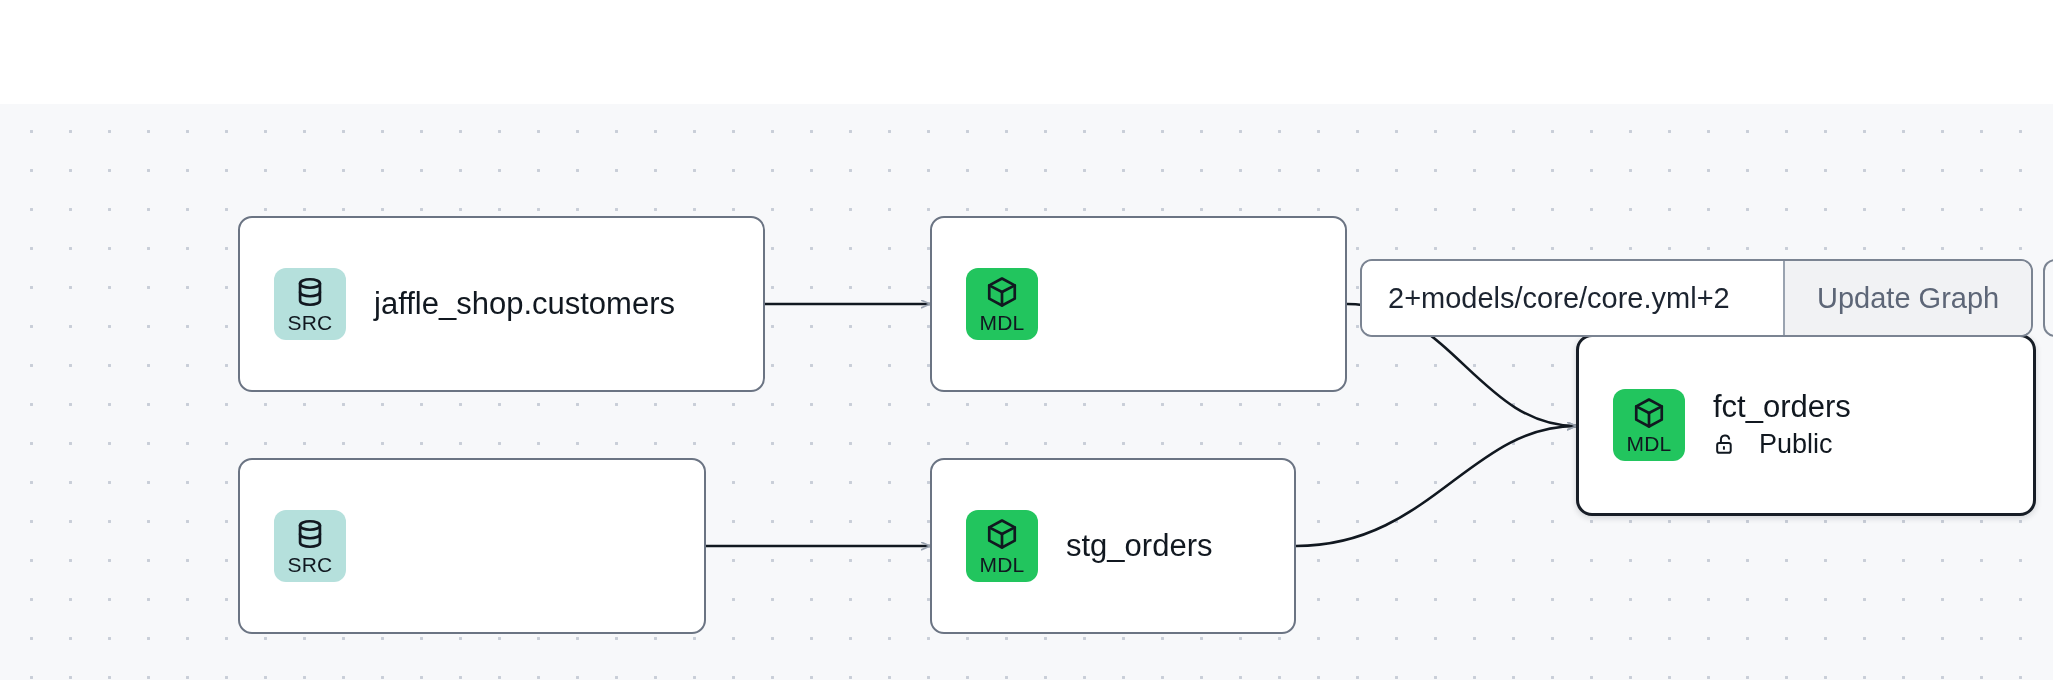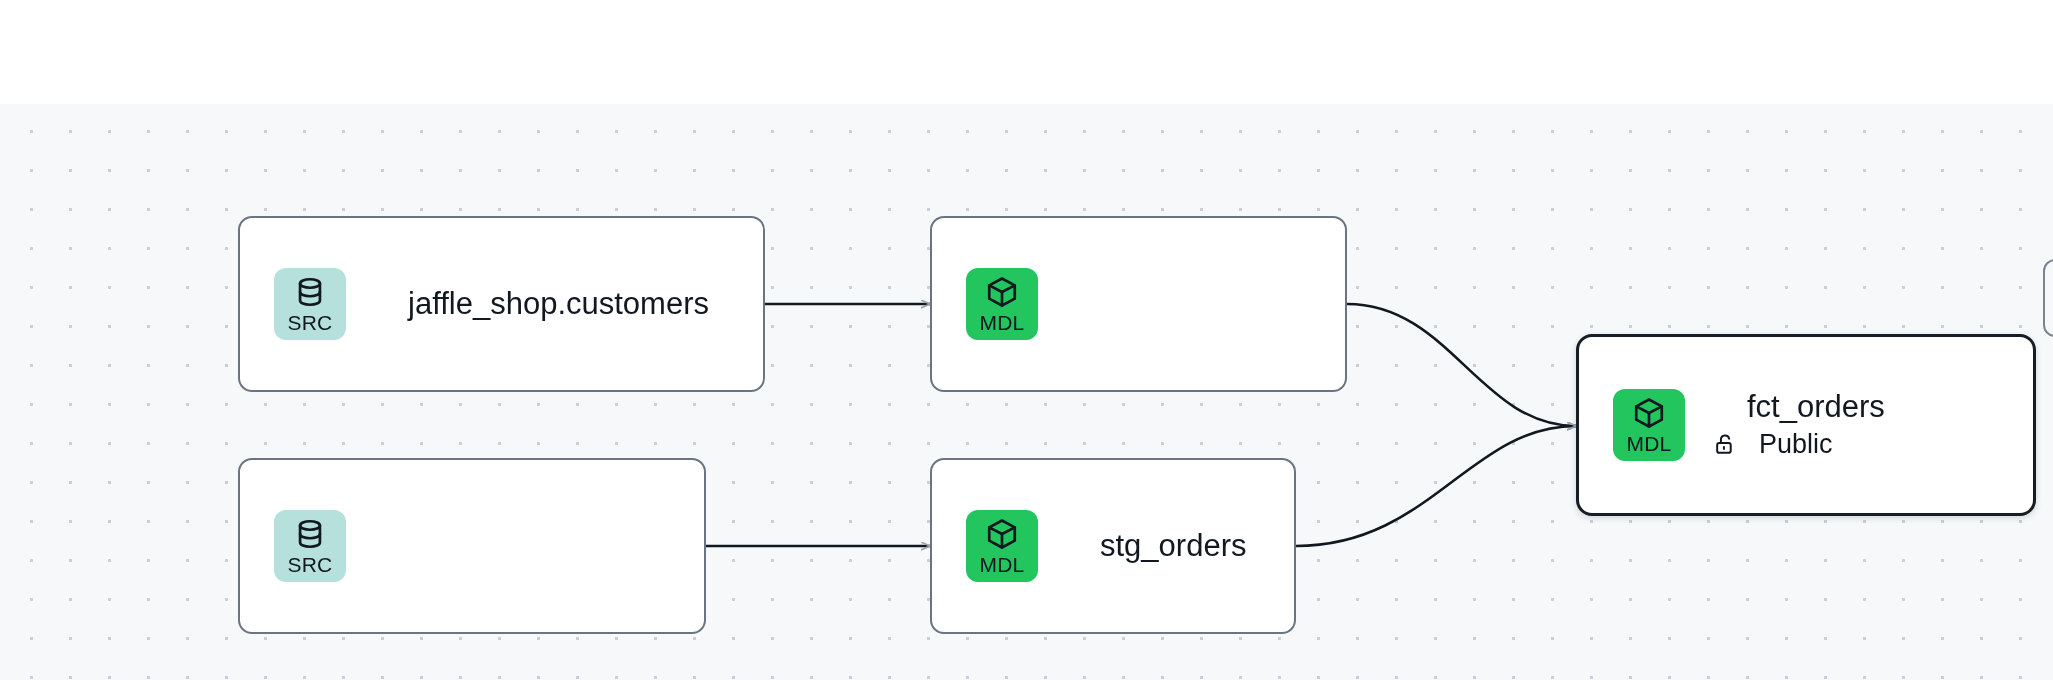--- a/index.html
+++ b/index.html
@@ -153,21 +153,20 @@
     display: flex;
     flex-direction: column;
     justify-content: center;
   }
 
   .node-title {
     font-size: 31px;
     color: #111820;
     line-height: 1.12;
     white-space: nowrap;
-    margin-left: 34px;
   }
 
   .node-sub {
     display: flex;
     align-items: center;
     gap: 21px;
     margin-top: 4px;
     font-size: 27px;
     color: #111820;
   }
@@ -315,17 +314,22 @@
           <svg width="25" height="25" viewBox="0 0 24 24" fill="none" stroke="#111820" stroke-width="1.9" stroke-linecap="round" stroke-linejoin="round">
             <rect x="4" y="10.5" width="13" height="9.5" rx="2"></rect>
             <path d="M7.6 10.5V7.2a4 4 0 0 1 7.9-.8"></path>
             <path d="M10.5 14.4v1.8"></path>
           </svg>
           <span>Public</span>
         </div>
       </div>
     </div>
 
+    <div class="selector">
+      <input class="selector-input" type="text" value="2+models/core/core.yml+2" style="">
+      <div class="selector-sep"></div>
+      <button class="update-btn">Update Graph</button>
+    </div>
 
     <div class="side-control"></div>
 
   </div>
 </div>
 
 </body></html>

